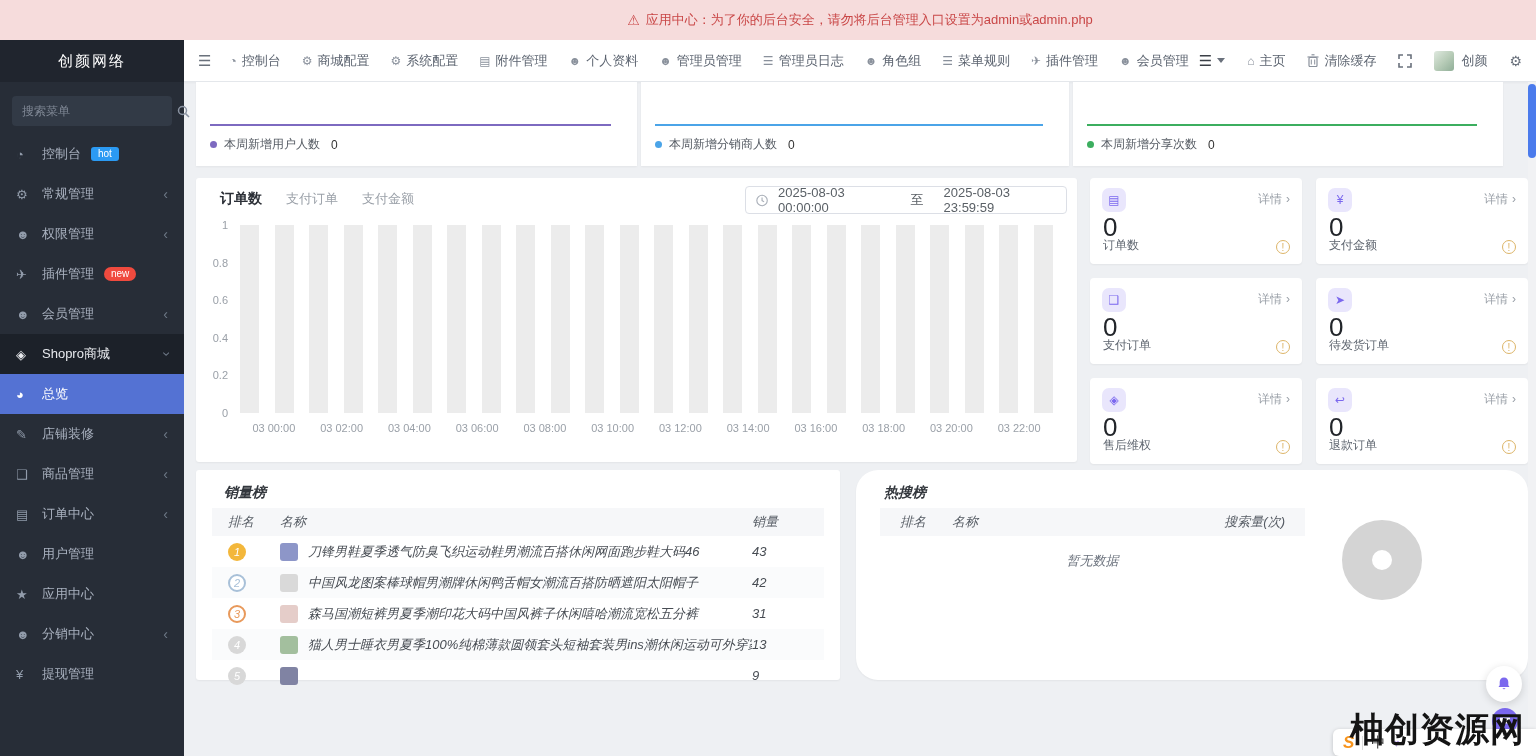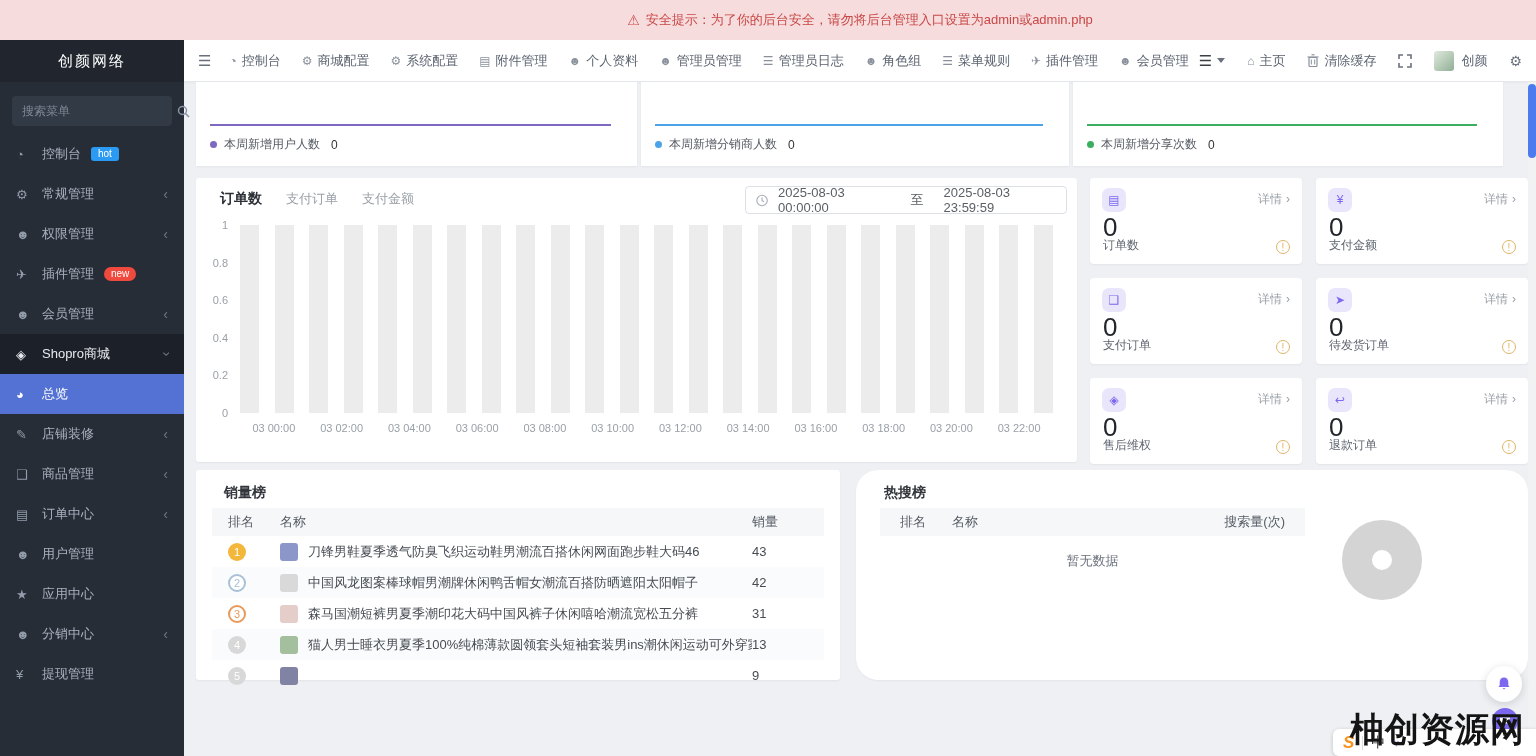--- a/index.html
+++ b/index.html
@@ -93,21 +93,21 @@
   .sc-icon { position:absolute; left:12px; top:10px; width:24px; height:24px; border-radius:7px;
              background:#e9e6fc; color:#7b68ee; font-size:12px; display:flex; align-items:center; justify-content:center; }
   .sc-detail { position:absolute; right:12px; top:13px; font-size:12px; color:#9aa0a8; cursor:pointer; }
   .sc-detail i { font-style:normal; margin-left:4px; }
   .sc-value { position:absolute; left:13px; top:34px; font-size:26px; color:#22252a; }
   .sc-label { position:absolute; left:13px; bottom:10px; font-size:12px; color:#5f6670; }
   .sc-info { position:absolute; right:12px; bottom:10px; width:14px; height:14px; border:1px solid #ddb568;
              color:#ddb568; border-radius:50%; font-size:10px; line-height:13px; text-align:center; cursor:pointer; }
 
   
-  .rank-card { position:absolute; top:388px; height:210px; }
+  .rank-card { position:absolute; top:388px; height:210px;font-style:italic; }
   .rank-card h3 { position:absolute; left:28px; top:14px; font-size:14px; color:#33373d; font-weight:600; }
   .rank-card.sales { left:12px; width:644px; }
   .rank-card.hot   { left:672px; width:672px;border-radius:22px; }
   .s-header { position:absolute; left:16px; right:16px; top:38px; height:28px; background:#f6f7f9;
               display:flex; align-items:center; padding:0 16px; font-size:13px; color:#555b63; }
   .col-rank { width:52px; } .col-name { flex:1; } .col-value { width:56px; }
   .s-rows { position:absolute; left:16px; right:16px; top:66px; }
   .s-row { height:31px; display:flex; align-items:center; padding:0 16px; font-size:13px; color:#474c53; cursor:pointer; }
   .s-row:nth-child(even) { background:#fafbfc; }
   .medal { width:18px; height:18px; border-radius:50%; font-size:11px; color:#fff;
@@ -144,21 +144,21 @@
   .watermark { position:absolute; left:1350px; top:707px; font-size:34px; font-weight:700;
                color:#141414; letter-spacing:1px; z-index:9; white-space:nowrap; }
 </style>
 </head>
 <body>
 
 <div class="page">
 
   <div class="banner">
     <span class="warn-icon">⚠</span>
-    <span>安全提示：为了你的后台安全，请勿将后台管理入口设置为admin或admin.php</span>
+    <span>应用中心：为了你的后台安全，请勿将后台管理入口设置为admin或admin.php</span>
   </div>
 
   <aside class="sidebar">
     <div class="brand">创颜网络</div>
     <div class="search">
       <input placeholder="搜索菜单" style="">
       <svg width="13" height="13" viewBox="0 0 13 13">
         <circle cx="5.5" cy="5.5" r="4" fill="none" stroke="#8a93a2" stroke-width="1.5"></circle>
         <line x1="8.6" y1="8.6" x2="12" y2="12" stroke="#8a93a2" stroke-width="1.5"></line>
       </svg>

